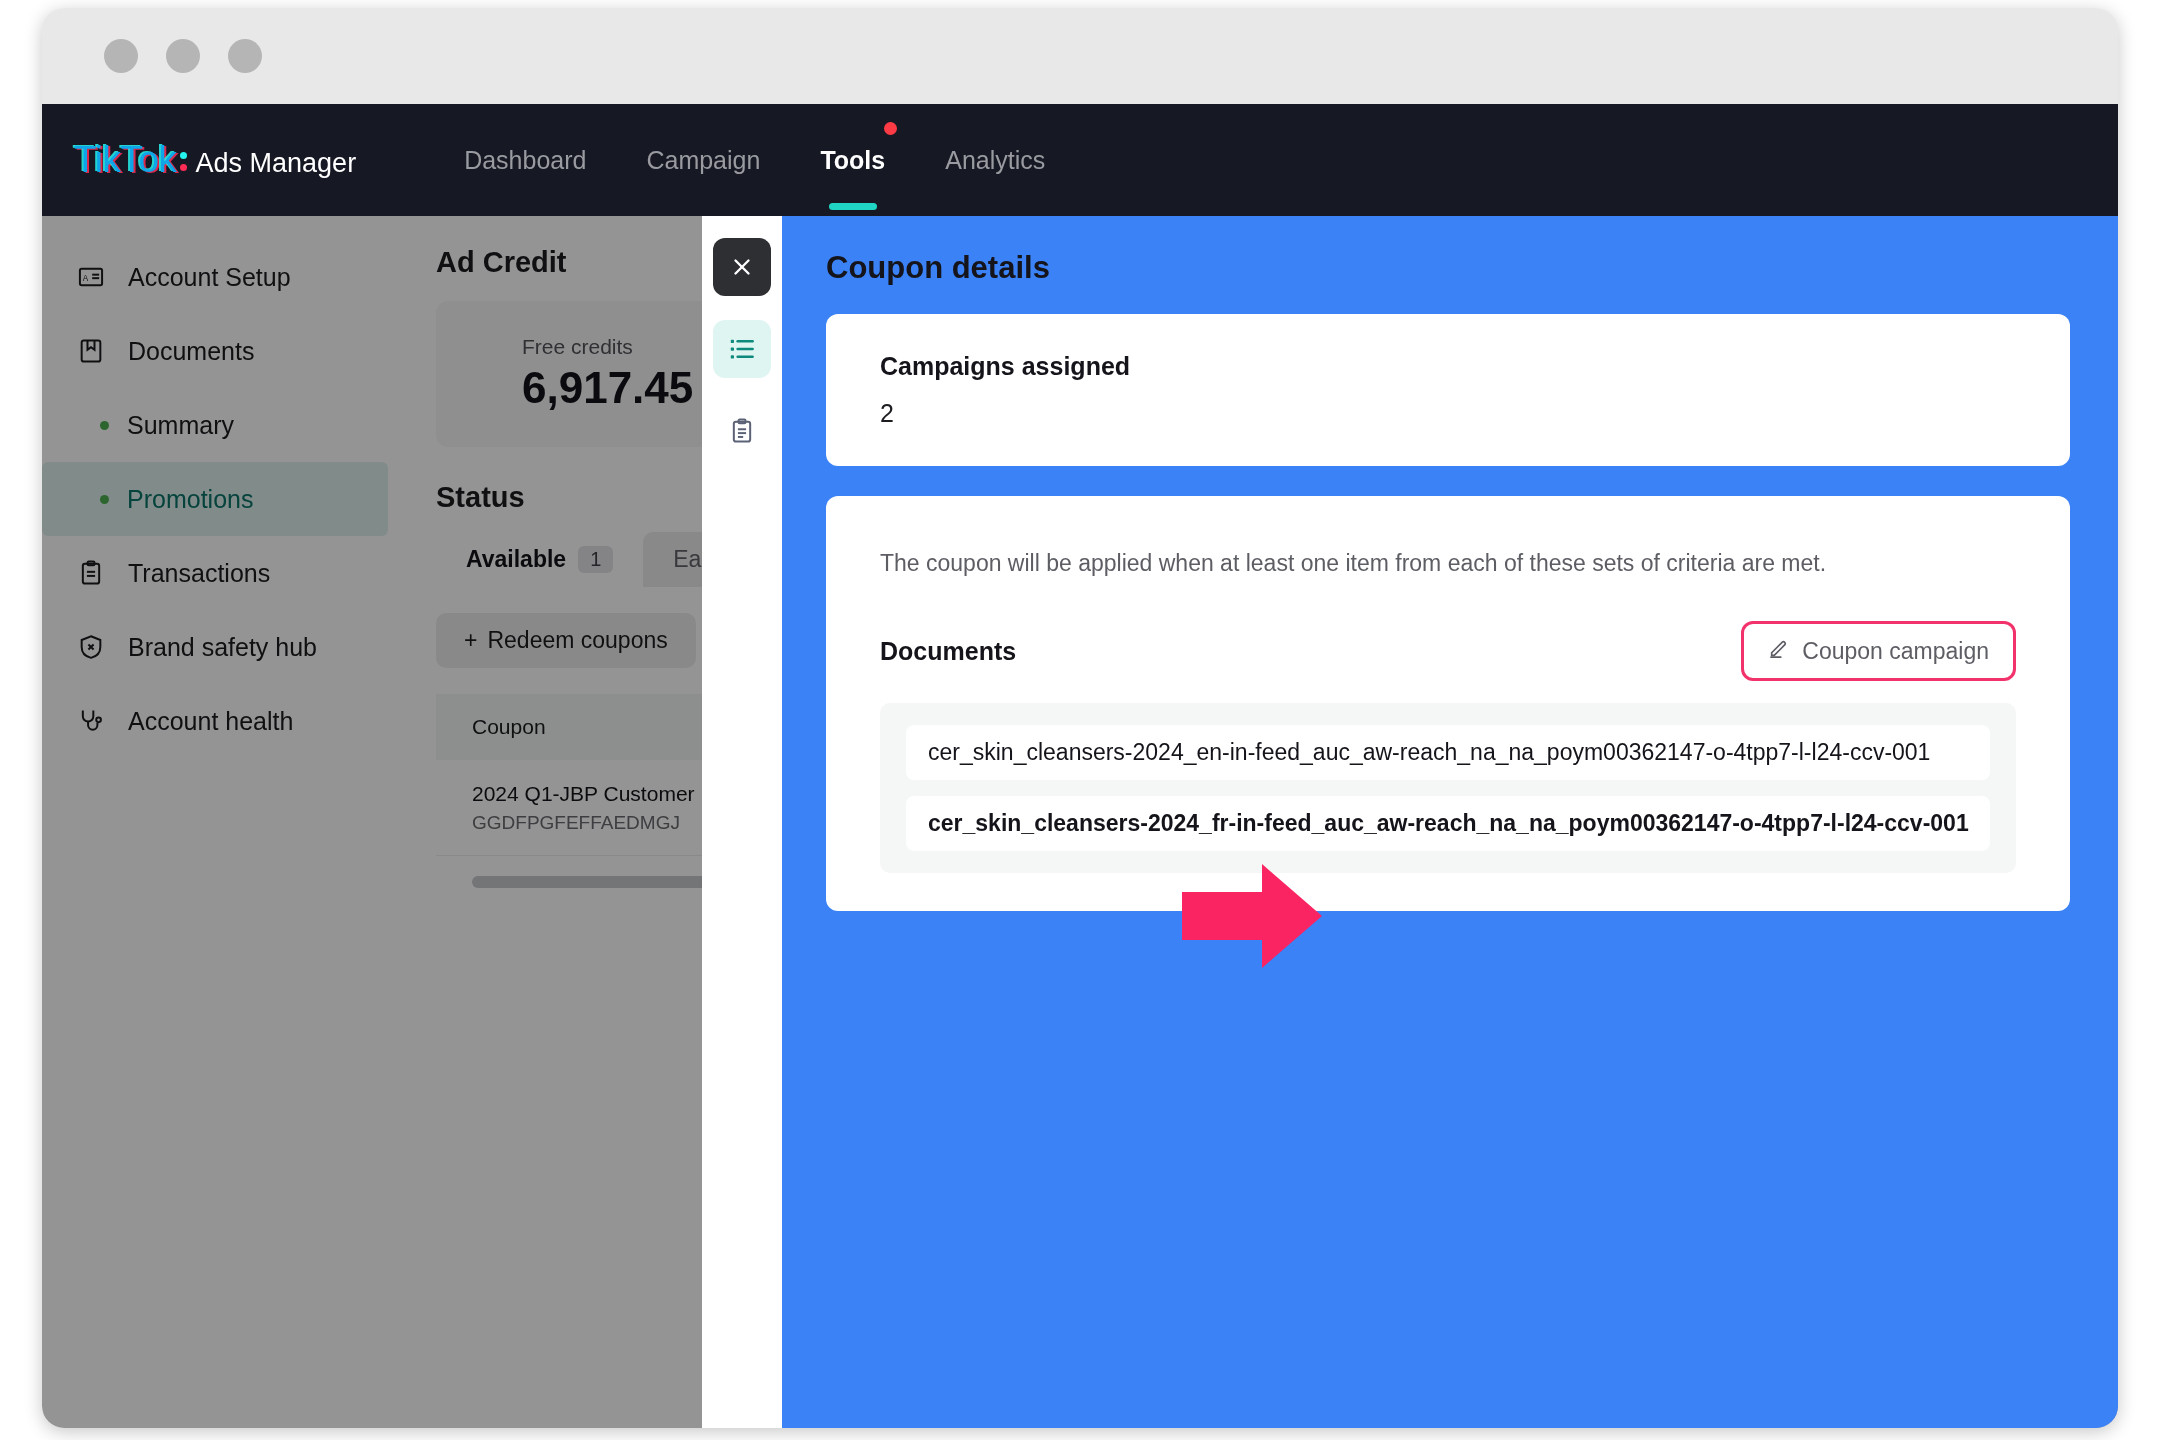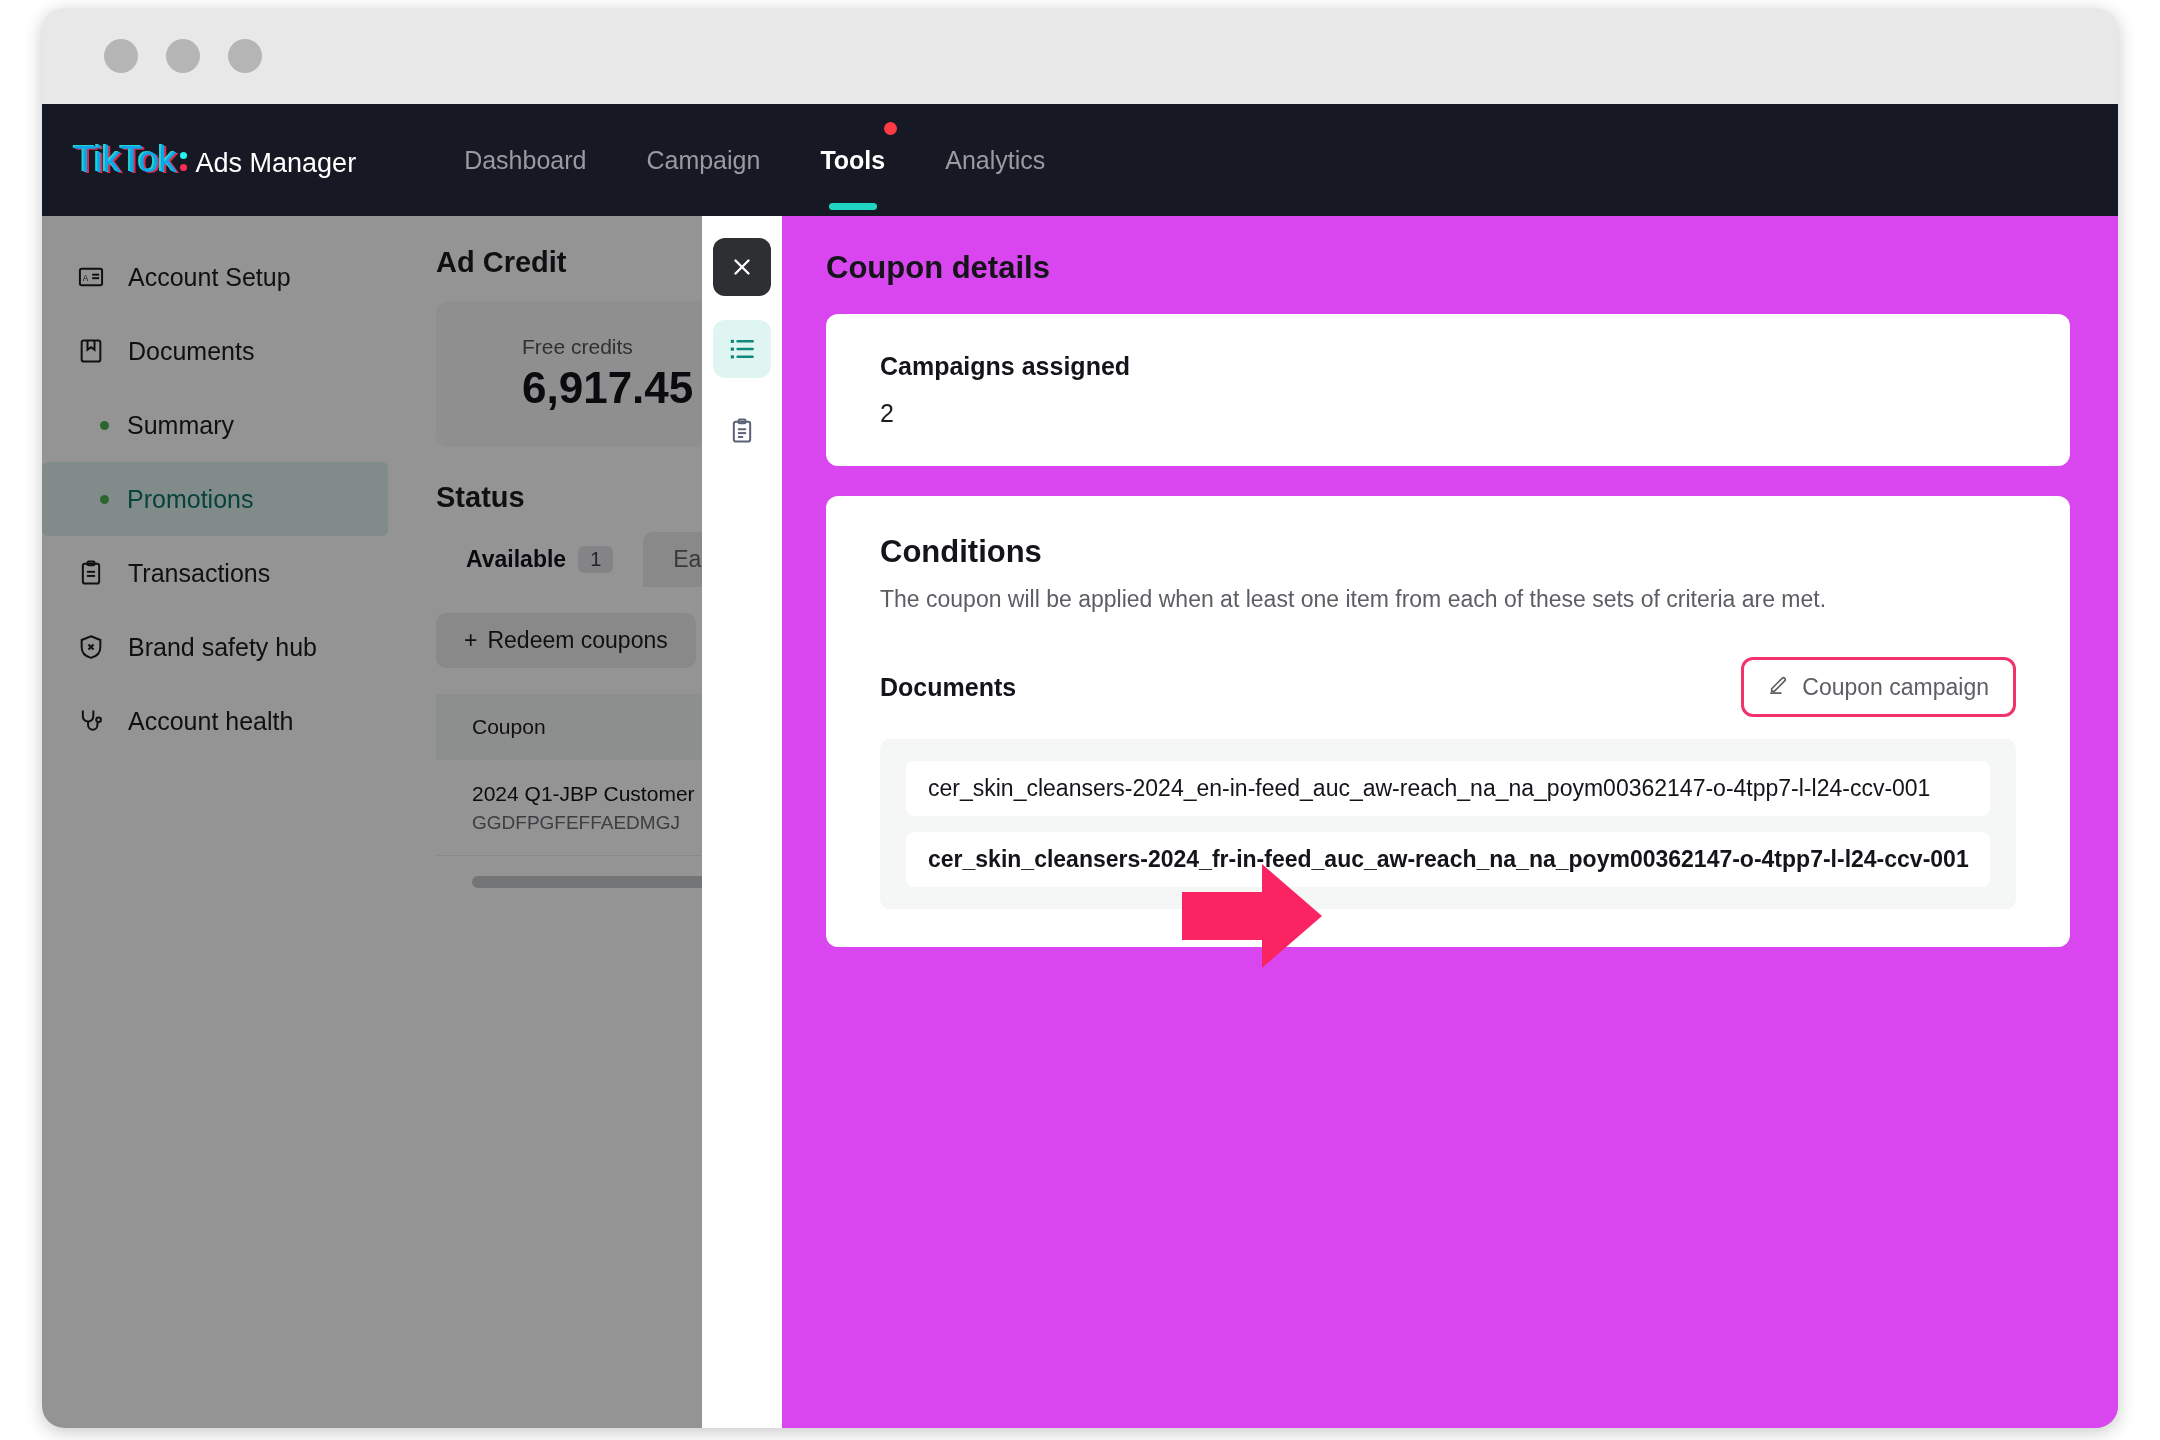--- a/index.html
+++ b/index.html
@@ -162,21 +162,21 @@
     background: #2e2f33; color: #fff;
     display:flex; align-items:center; justify-content:center;
     cursor: pointer;
   }
   .rail-btn {
     width: 58px; height: 58px; border-radius: 12px;
     display:flex; align-items:center; justify-content:center; cursor:pointer;
   }
   .rail-btn.active { background: #dff5f2; }
 
-  .drawer-body { flex: 1; background: #d946ef; padding: 34px 48px 0 44px; overflow: hidden; }
+  .drawer-body { flex: 1; background: #3b82f6; padding: 34px 48px 0 44px; overflow: hidden; }
   .drawer-title { font-size: 31px; font-weight: 600; color: #14141a; margin-bottom: 28px; }
 
   .card { background: #ffffff; border-radius: 12px; padding: 38px 54px; }
   .card + .card { margin-top: 30px; }
   .field-label { font-size: 25px; font-weight: 700; color: #14141a; }
   .field-value { font-size: 25px; color: #1c1c21; margin-top: 18px; }
 
   .sec-title { font-size: 31px; font-weight: 700; color: #14141a; }
   .sec-desc { font-size: 23px; color: #5d5e64; margin-top: 16px; }
 
@@ -390,21 +390,20 @@
 
       <div class="drawer-body">
         <div class="drawer-title">Coupon details</div>
 
         <div class="card">
           <div class="field-label">Campaigns assigned</div>
           <div class="field-value">2</div>
         </div>
 
         <div class="card">
-          <div class="sec-title">Conditions</div>
           <div class="sec-desc">The coupon will be applied when at least one item from each of these sets of criteria are met.</div>
 
           <div class="camp-row">
             <div class="camp-label">Documents</div>
             <div class="assign-btn">
               <span>
                 <svg width="22" height="22" viewBox="0 0 24 24" fill="none" stroke="#5d5e64" stroke-width="1.8" stroke-linecap="round">
                   <path d="M4 17.2 15.6 5.6a2 2 0 0 1 2.8 2.8L6.8 20H4v-2.8z"></path>
                   <line x1="3.2" y1="22" x2="14" y2="22"></line>
                 </svg>

